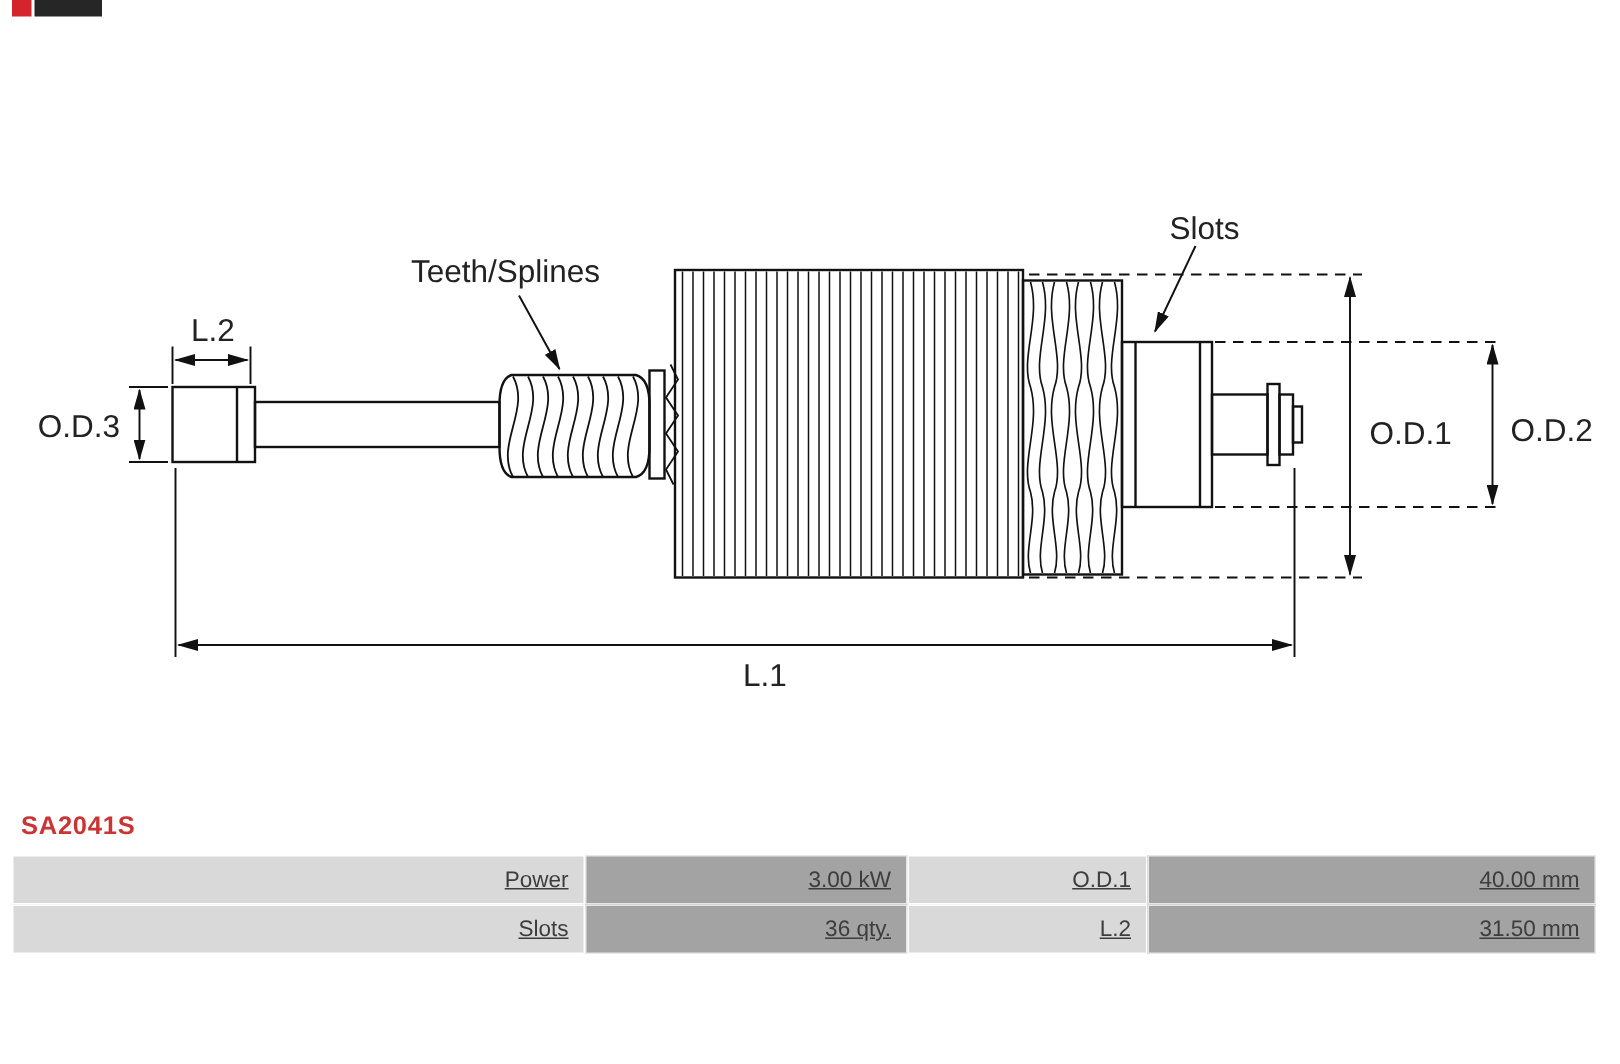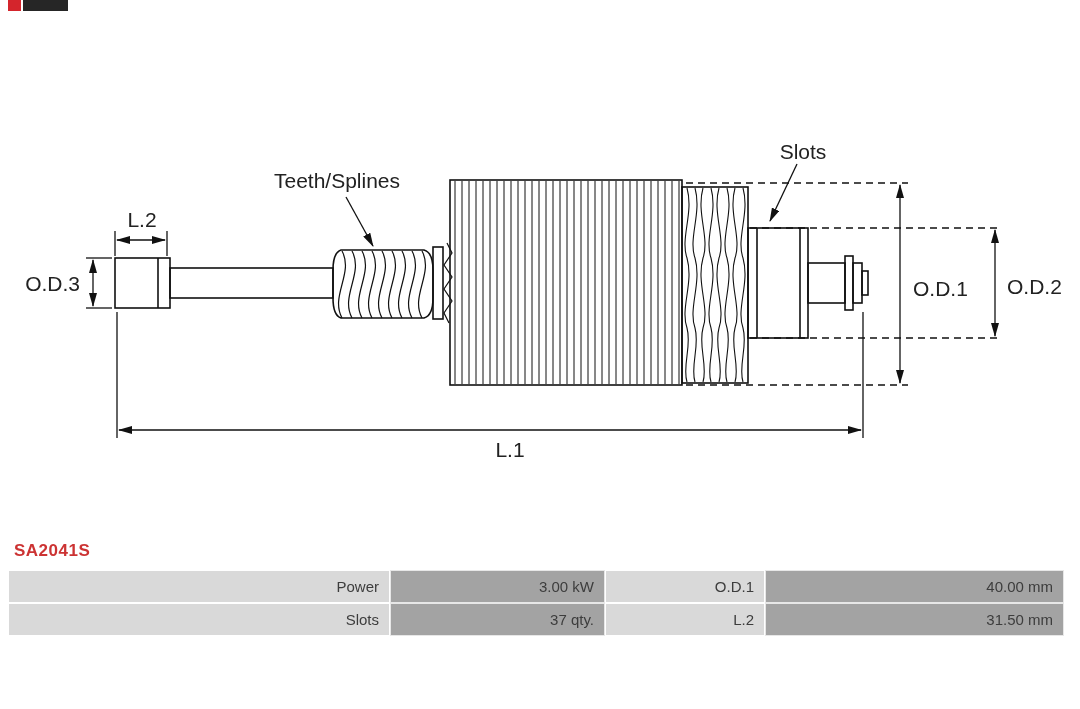--- a/index.html
+++ b/index.html
@@ -15,21 +15,21 @@
   svg.diagram text{font-family:"Liberation Sans",sans-serif;fill:#222222;}
 
   .part-number{position:absolute;left:14px;top:541px;font-size:17px;
                font-weight:700;color:#cc3333;letter-spacing:0.5px;}
 
   table.specs{position:absolute;left:8px;top:570px;width:1056px;
               border-collapse:separate;border-spacing:0;table-layout:fixed;
               font-size:15px;color:#3d3d3d;}
   table.specs td{height:33px;padding:0 10px;text-align:right;vertical-align:middle;
                  box-sizing:border-box;border:1px solid #ffffff;white-space:nowrap;
-                 overflow:hidden;}
+                 overflow:hidden;text-decoration:underline;}
   table.specs td.key{background:#d9d9d9;}
   table.specs td.val{background:#a3a3a3;border:1px solid #e7e7e7;}
 </style>
 </head>
 <body>
 
 <div id="screen">
 
   <div class="logo">
     <span class="seg-red"></span>
@@ -144,20 +144,20 @@
     </colgroup>
     <tbody>
       <tr>
         <td class="key">Power</td>
         <td class="val">3.00 kW</td>
         <td class="key">O.D.1</td>
         <td class="val">40.00 mm</td>
       </tr>
       <tr>
         <td class="key">Slots</td>
-        <td class="val">37 qty.</td>
+        <td class="val">36 qty.</td>
         <td class="key">L.2</td>
         <td class="val">31.50 mm</td>
       </tr>
     </tbody>
   </table>
 
 </div>
 
 </body></html>

